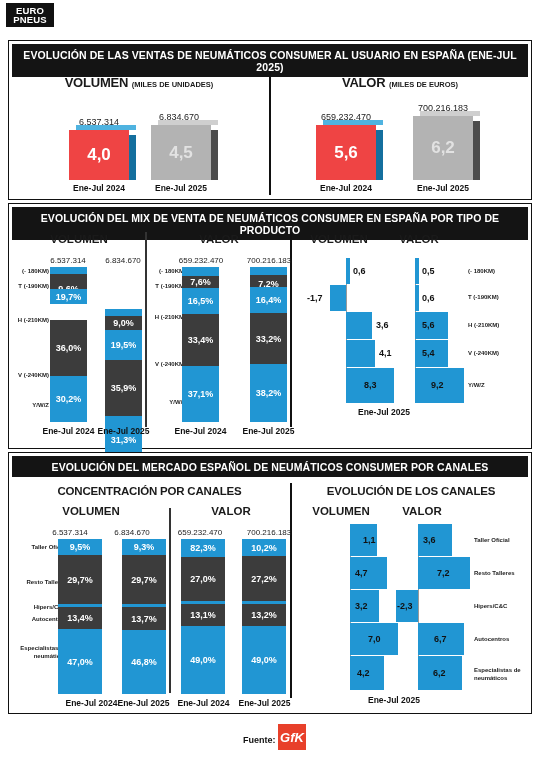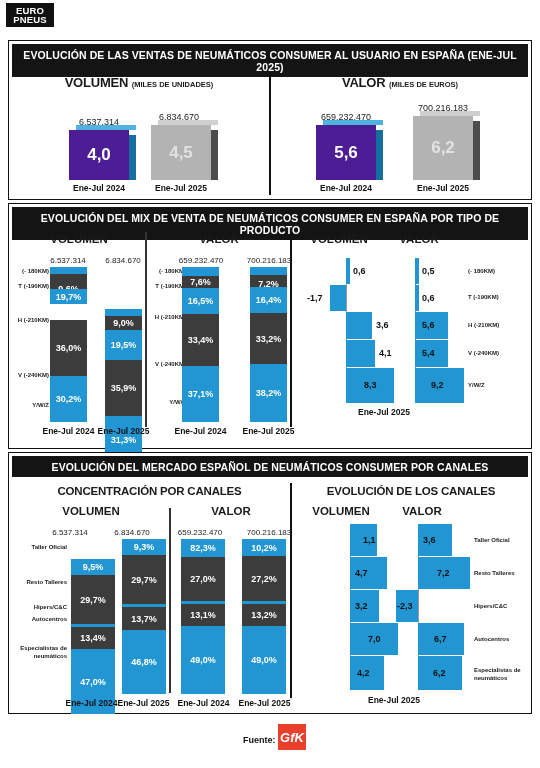--- a/index.html
+++ b/index.html
@@ -59,21 +59,21 @@
 
   
   .bar3d { position: absolute; }
   .bar3d .face {
     position: absolute; left: 0; bottom: 0; width: 100%; height: 100%;
     display: flex; align-items: center; justify-content: center;
     font-size: 17px; font-weight: bold; color: #fff;
   }
   .bar3d .side  { position: absolute; right: -7px; top: 5px; width: 7px; bottom: -0px; }
   .bar3d .top   { position: absolute; right: -7px; top: -5px; width: 100%; height: 5px; }
-  .bar-blue .face { background: #4c1d95; }
+  .bar-blue .face { background: #ef4444; }
   .bar-blue .side { background: #146f9e; }
   .bar-blue .top  { background: #4fb3e0; }
   .bar-gray .face { background: #b3b3b3; color: #e2e2e2; }
   .bar-gray .side { background: #4c4c4c; }
   .bar-gray .top  { background: #cfcfcf; }
 
   .val-top {
     position: absolute; text-align: center;
     font-size: 9px; color: #222;
   }
@@ -298,21 +298,21 @@
   <div class="h-sub" style="left:290px; top:52px; width:84px;">VOLUMEN</div>
   <div class="h-sub" style="left:378px; top:52px; width:70px;">VALOR</div>
 
   <div class="rowlbl" style="left:2px; top:91px; width:56px;">Taller Oficial</div>
   <div class="rowlbl" style="left:2px; top:126px; width:56px;">Resto Talleres</div>
   <div class="rowlbl" style="left:2px; top:151px; width:56px;">Hipers/C&amp;C</div>
   <div class="rowlbl" style="left:2px; top:163px; width:56px;">Autocentros</div>
   <div class="rowlbl" style="left:2px; top:192px; width:56px;">Especialistas de neumáticos</div>
 
   <div class="stk-total" style="left:30px; top:75px; width:62px;">6.537.314</div>
-  <div class="stack" style="left:62px; top:86px; width:44px; height:155px;margin-top:20px;">
+  <div class="stack" style="left:49px; top:86px; width:44px; height:155px;">
     <div class="seg seg-blue" style="top:0; height:16px;">9,5%</div>
     <div class="seg seg-dark" style="top:16px; height:49px;">29,7%</div>
     <div class="seg seg-blue" style="top:65px; height:3px;"></div>
     <div class="seg seg-dark" style="top:68px; height:22px;">13,4%</div>
     <div class="seg seg-blue" style="top:90px; height:65px;">47,0%</div>
   </div>
   <div class="axis-lbl" style="left:45px; top:245px; width:75px;">Ene-Jul 2024</div>
 
   <div class="stk-total" style="left:92px; top:75px; width:62px;">6.834.670</div>
   <div class="stack" style="left:113px; top:86px; width:44px; height:155px;">

